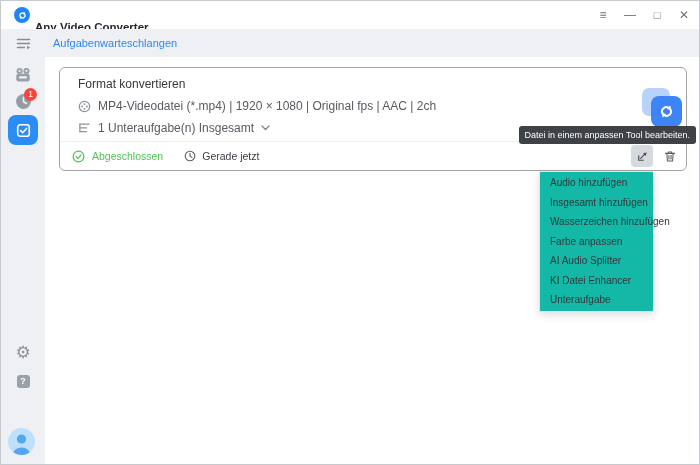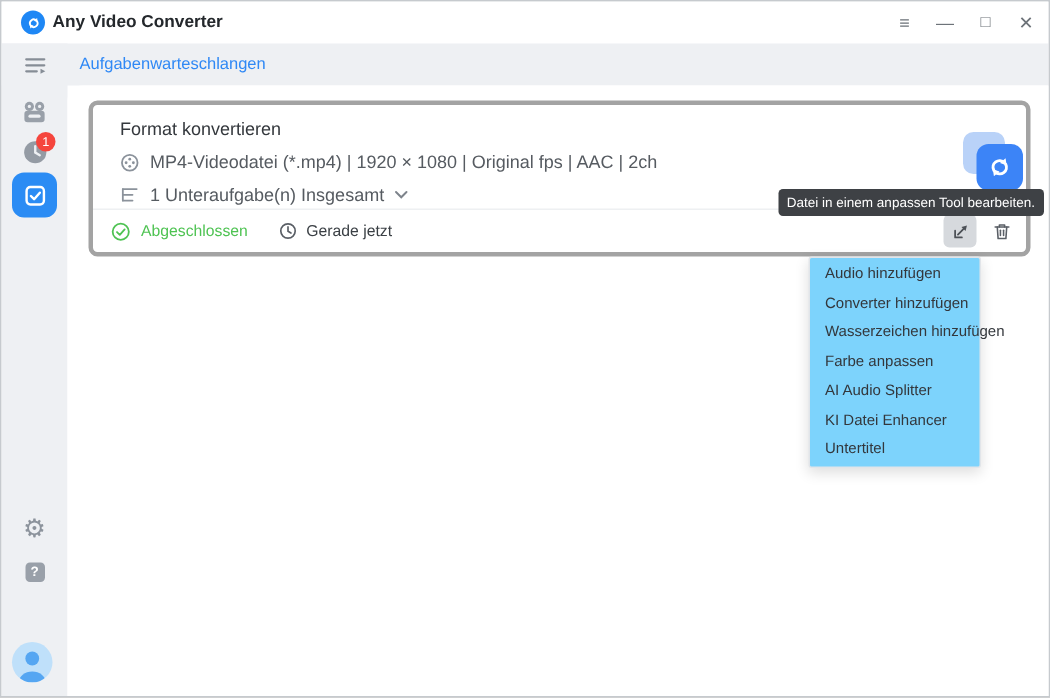--- a/index.html
+++ b/index.html
@@ -7,21 +7,21 @@
   .window {
     position:relative; width:700px; height:465px; background:#fff;
     border:1px solid #c6cace; overflow:hidden; font-family:"Liberation Sans", sans-serif;
   }
   
   .titlebar { position:absolute; left:0; top:0; width:100%; height:28px; background:#fff; }
   .logo {
     position:absolute; left:13px; top:6px; width:16px; height:16px; border-radius:50%;
     background:#1e87f5; display:flex; align-items:center; justify-content:center;
   }
-  .app-title { position:absolute; left:34px; top:0; height:28px; line-height:28px;
+  .app-title { position:absolute; left:34px; top:12px; height:28px; line-height:28px;
     font-size:11.5px; font-weight:700; color:#24282c; }
   .win-controls { position:absolute; right:8px; top:0; height:28px; display:flex; align-items:center; gap:13px; }
   .win-btn { width:14px; height:16px; display:flex; align-items:center; justify-content:center;
     color:#6d7379; font-size:12px; cursor:default; }
   .win-btn.max { font-size:11px; }
   
   .navrow { position:absolute; left:0; top:28px; width:100%; height:28px; background:#eef0f3; }
   .sidebar { position:absolute; left:0; top:28px; width:44px; height:437px; background:#eef0f3; }
   .side-ic { position:absolute; left:0; width:44px; display:flex; justify-content:center; }
   .queue-pos { top:8px; }
@@ -43,21 +43,21 @@
   .avatar { position:absolute; left:7px; top:399px; width:27px; height:27px; border-radius:50%;
     background:#bfe0fa; display:flex; align-items:flex-end; justify-content:center; overflow:hidden; }
   
   .queue-tab { position:absolute; left:52px; top:28px; height:28px; line-height:28px;
     font-size:11px; color:#2f88f5; cursor:pointer; }
   
   .panel { position:absolute; left:44px; top:56px; width:656px; height:409px; background:#fff;
     border-top-left-radius:10px; }
   
   .card { position:absolute; left:58px; top:66px; width:628px; height:104px; background:#fff;
-    border:3px solid #a3a3a3; border-radius:6px; }
+    border:1px solid #a3a3a3; border-radius:6px; }
   .card-title { position:absolute; left:18px; top:9px; font-size:12px; font-weight:500; color:#34383d; }
   .info-row { position:absolute; left:18px; display:flex; align-items:center; gap:7px;
     font-size:12px; color:#565b61; }
   .info-row.r1 { top:31px; }
   .info-row.r2 { top:53px; cursor:pointer; }
   .card-footer { position:absolute; left:0; right:0; bottom:0; height:29px; border-top:1px solid #eef0f2;
     display:flex; align-items:center; padding-left:12px; gap:7px;margin-top:48px; }
   .status-text { font-size:10.5px; color:#4fc353; }
   .time-wrap { display:flex; align-items:center; gap:6px; margin-left:14px; }
   .time-text { font-size:10.5px; color:#3b4045; }
@@ -67,21 +67,21 @@
   .tool-btn.hovered { background:#d6d9dd; }
   
   .convert-back { position:absolute; left:641px; top:87px; width:28px; height:28px; border-radius:7px;
     background:#b9d2f8; }
   .convert-front { position:absolute; left:650px; top:95px; width:31px; height:31px; border-radius:8px;
     background:#3c84f7; display:flex; align-items:center; justify-content:center; cursor:pointer; }
   
   .tooltip { position:absolute; right:3px; top:125px; background:#3e4145; color:#fff;
     font-size:9px; padding:4px 6px; border-radius:3px; white-space:nowrap; }
   
-  .ctx-menu { position:absolute; left:538px; top:170px; width:115px; background:#7dd3fc;
+  .ctx-menu { position:absolute; left:538px; top:170px; width:115px; background:#14b8a6;
     border:1px solid #e2e5e9; border-radius:2px; box-shadow:0 3px 9px rgba(0,0,0,0.13); padding:1px 0; }
   .ctx-item { height:19.5px; line-height:19.5px; padding:0 10px; font-size:10px; color:#33373c;
     white-space:nowrap; cursor:pointer; }
   svg { display:block; }
 </style>
 </head>
 <body>
 
 <div class="window">
 
@@ -241,21 +241,21 @@
       </g>
       <polygon points="16.9,4.4 17.8,10.4 12.2,8.5" fill="#fff"></polygon>
       <polygon points="7.1,19.6 6.2,13.6 11.8,15.5" fill="#fff"></polygon>
     </svg>
   </div>
 
   <div class="tooltip">Datei in einem anpassen Tool bearbeiten.</div>
 
   <div class="ctx-menu">
     <div class="ctx-item">Audio hinzufügen</div>
-    <div class="ctx-item">Converter hinzufügen</div>
+    <div class="ctx-item">Insgesamt hinzufügen</div>
     <div class="ctx-item">Wasserzeichen hinzufügen</div>
     <div class="ctx-item">Farbe anpassen</div>
     <div class="ctx-item">AI Audio Splitter</div>
     <div class="ctx-item">KI Datei Enhancer</div>
-    <div class="ctx-item">Untertitel</div>
+    <div class="ctx-item">Unteraufgabe</div>
   </div>
 
 </div>
 
 </body></html>

